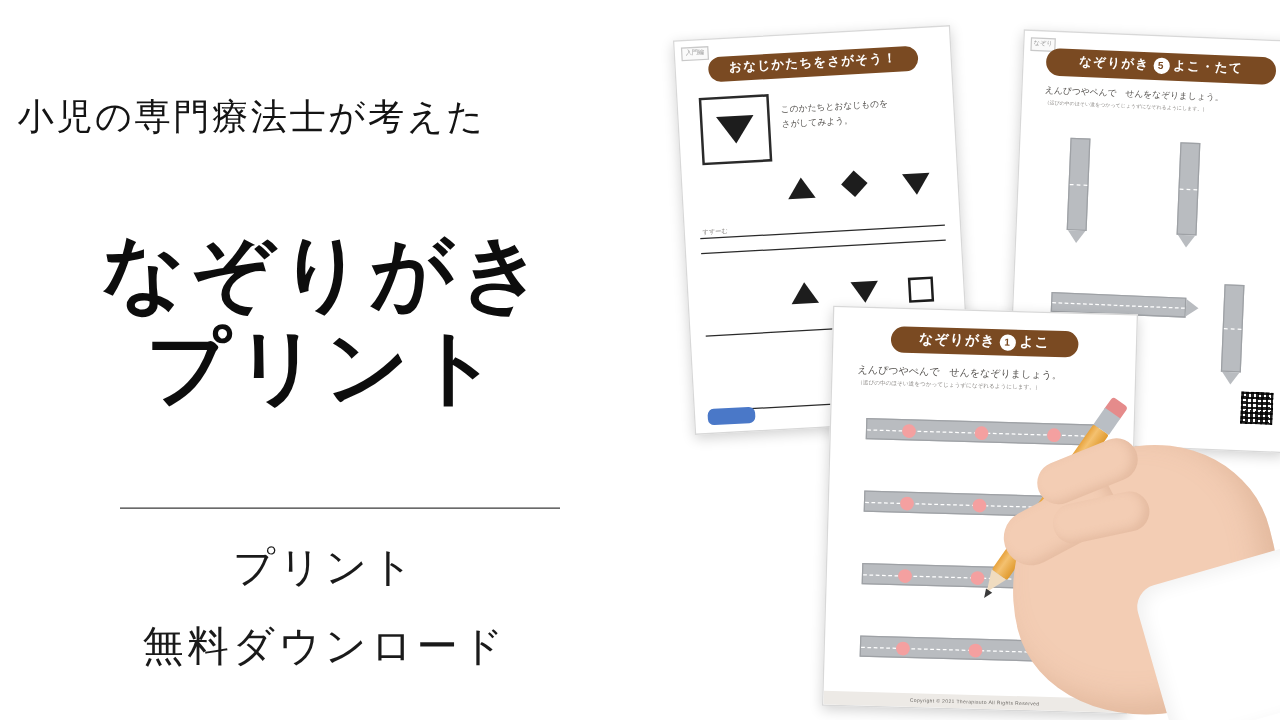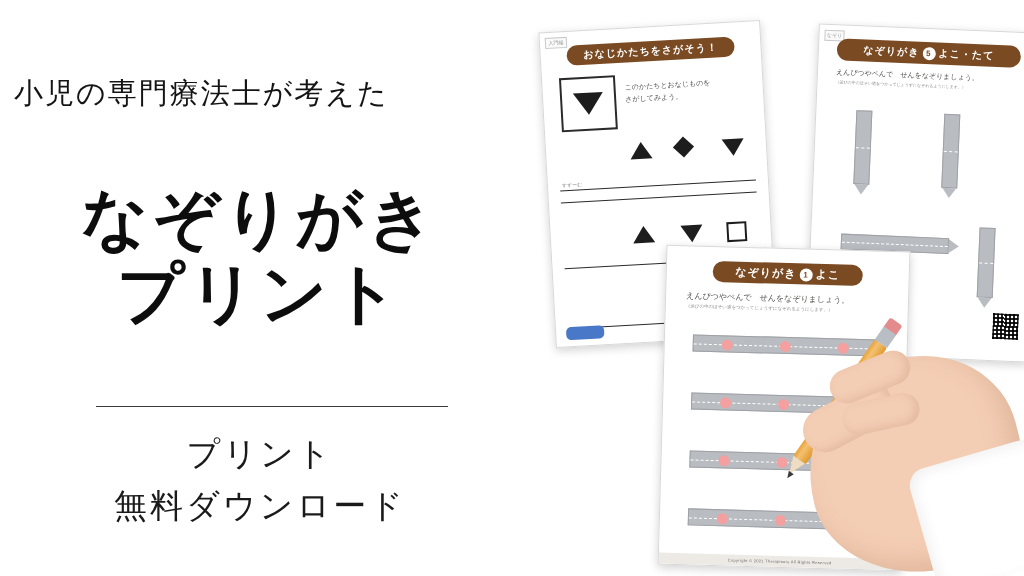--- a/index.html
+++ b/index.html
@@ -65,21 +65,21 @@
     top: 432px;
     width: 520px;
     text-align: center;
     font-size: 33px;
     letter-spacing: 3px;
     font-weight: 400;
   }
   .sub2 {
     position: absolute;
     left: 0;
-    top: 484px;
+    top: 495px;
     width: 520px;
     text-align: center;
     font-size: 33px;
     letter-spacing: 3px;
     font-weight: 400;
   }
 
   
   .sheet {
     position: absolute;

